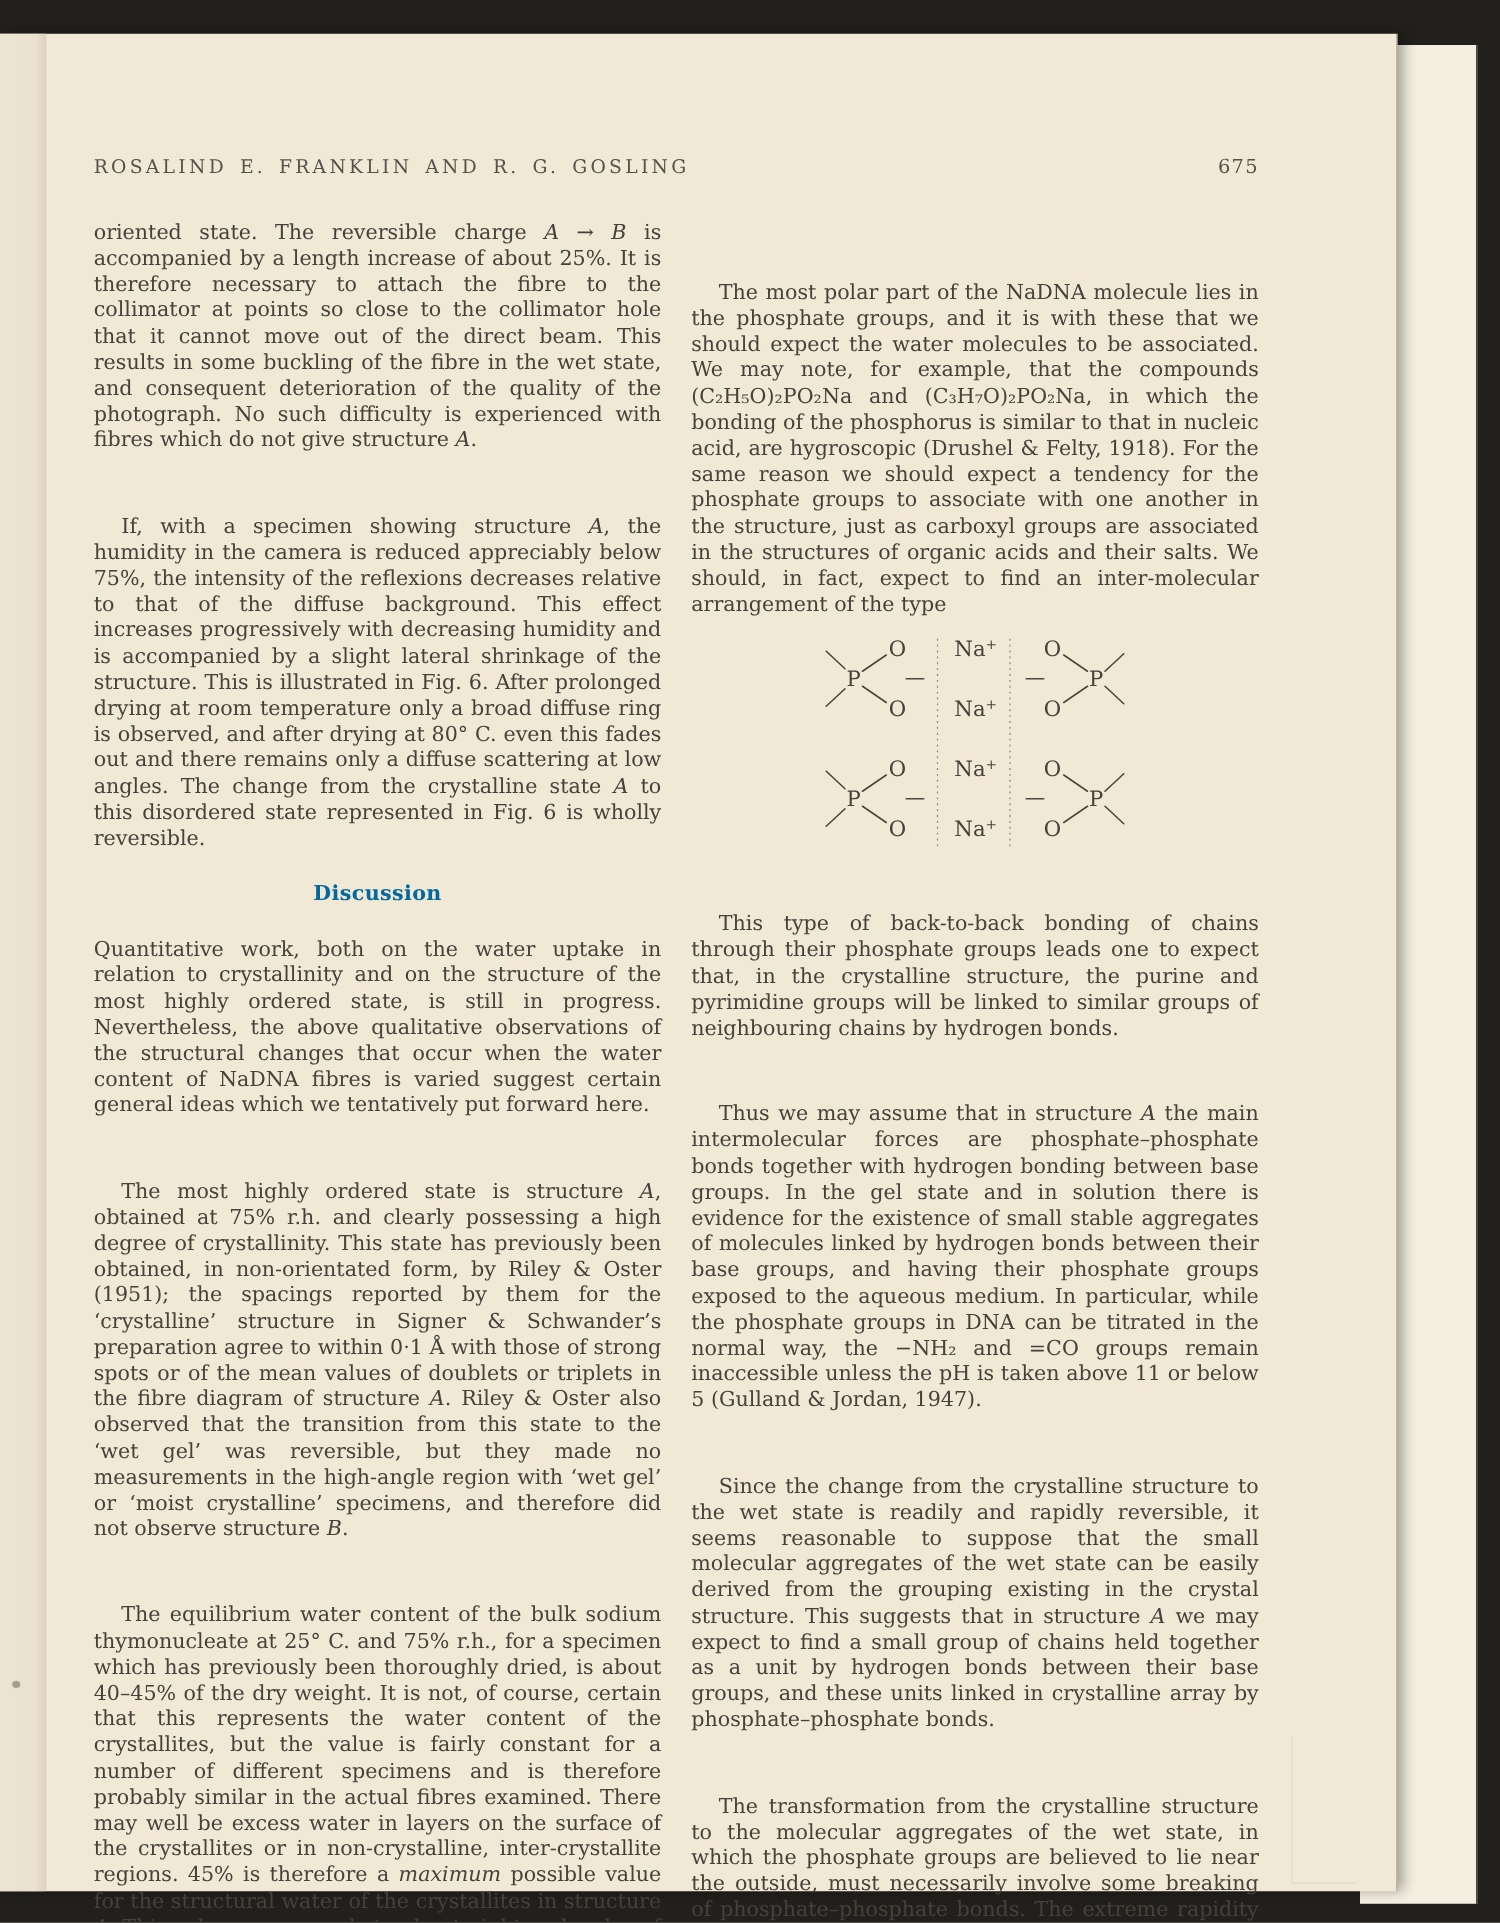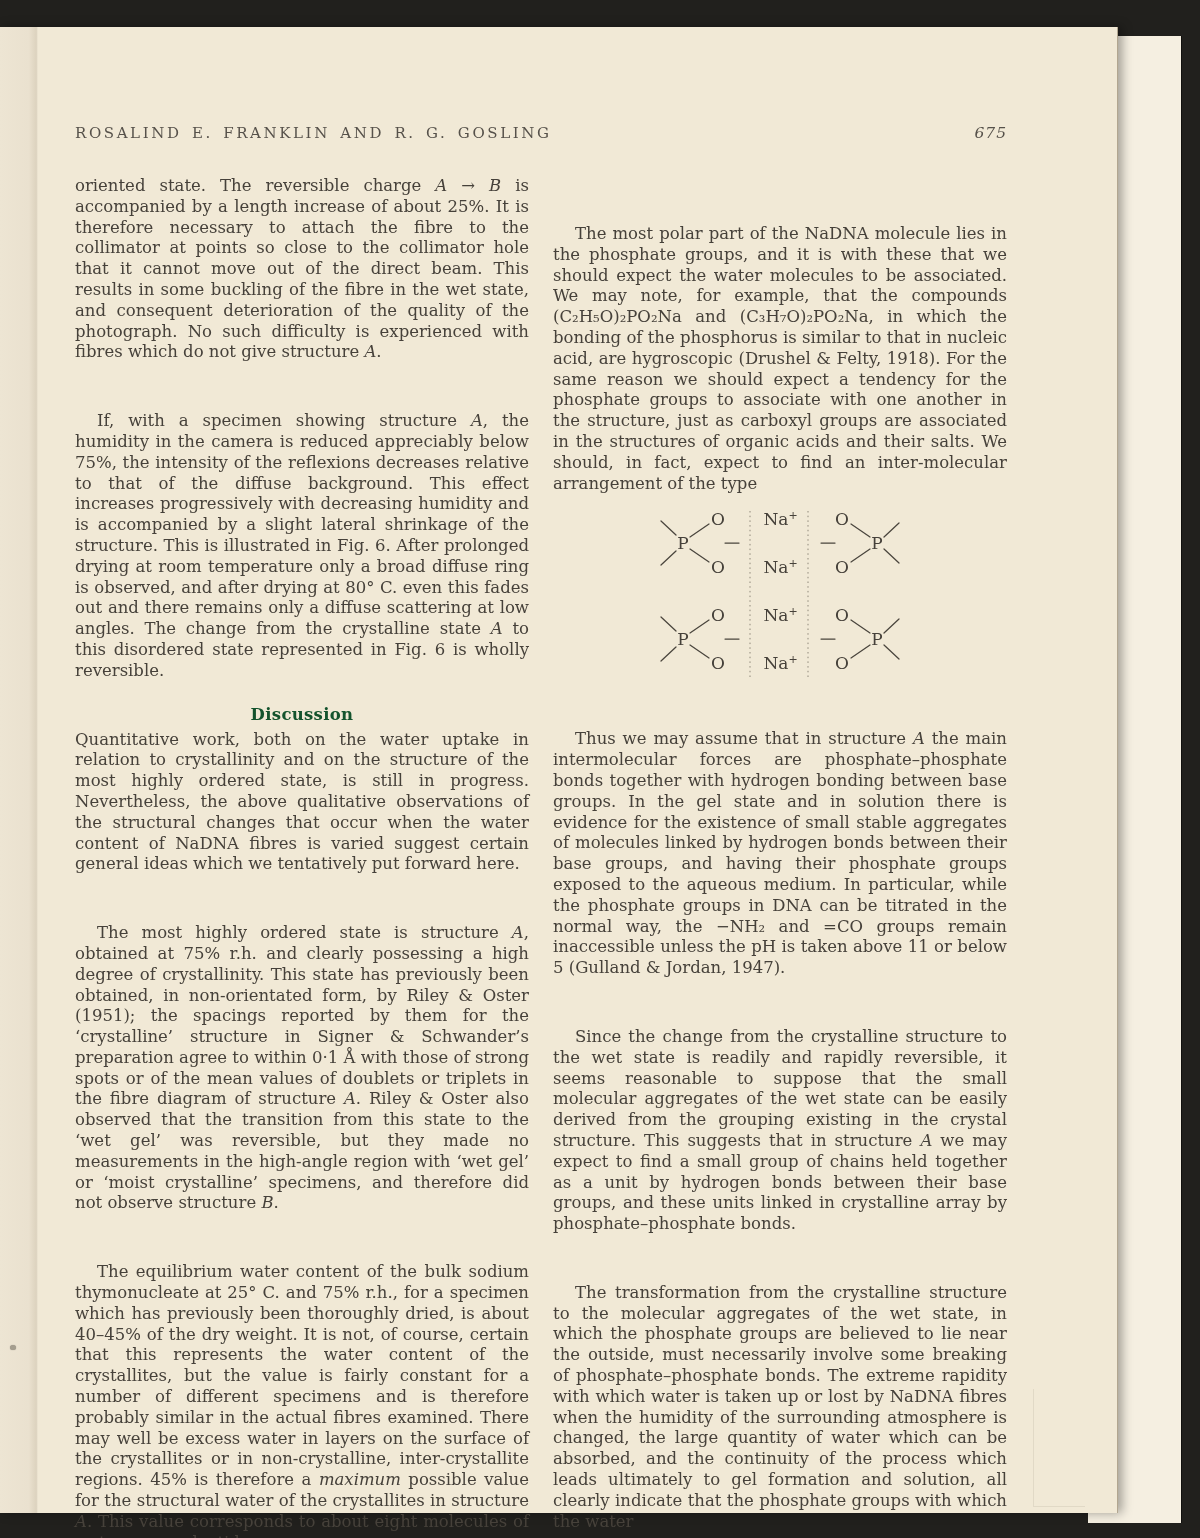--- a/index.html
+++ b/index.html
@@ -20,29 +20,29 @@
     background:linear-gradient(to right,var(--fold),rgba(241,233,214,0));}
   .speck{position:absolute;left:10px;top:1318px;width:6px;height:5px;border-radius:50%;
     background:#a59e8f;box-shadow:0 0 1px #8f887a;}
   .plate-corner{position:absolute;right:32px;bottom:6px;width:52px;height:118px;
     border-left:1px solid rgba(90,80,60,.10);border-bottom:1px solid rgba(90,80,60,.10);}
 
   .content{position:absolute;left:75px;top:85px;width:932px;color:var(--ink);}
   .page-header{position:relative;height:24px;}
   .running-head{text-align:left;font-size:15px;letter-spacing:2.6px;color:var(--ink-soft);
     word-spacing:3px;margin-top:12px;}
-  .folio{position:absolute;right:0;top:0;font-size:15.5px;color:var(--ink-soft);letter-spacing:1px;font-style:italic;}
+  .folio{position:absolute;right:0;top:0;font-size:15.5px;color:var(--ink-soft);letter-spacing:1px;}
 
   .columns{display:flex;gap:24px;margin-top:28px;justify-content:space-between;}
   .column{width:454px;}
   .para{font-size:16.5px;line-height:20.8px;text-align:justify;color:var(--ink);}
   .para.indent{text-indent:22px;margin-top:48px;}
   .para em{font-style:italic;}
   .section-heading{font-size:16.5px;font-weight:bold;text-align:center;
-    margin:23px 0 6px;color:#14532d;letter-spacing:.3px;}
+    margin:23px 0 26px;color:#0369a1;letter-spacing:.3px;}
 
   figure.diagram{width:250px;margin:15px auto 13px;}
   figure.diagram svg{display:block;}
   figure.diagram line{stroke:#4a453d;stroke-width:1.25;stroke-linecap:round;}
   figure.diagram line.dotted{stroke:#8f887a;stroke-width:1;stroke-dasharray:1.5 3.2;stroke-linecap:butt;}
   figure.diagram text{font-family:"DejaVu Serif","Liberation Serif",serif;font-size:17px;
     fill:#46413a;text-anchor:middle;}
   figure.diagram text.sup{font-size:11px;}
 </style>
 </head>
@@ -118,20 +118,21 @@
         <text x="121" y="16">Na</text>
         <text class="sup" x="138" y="10">+</text>
         <text x="121" y="64">Na</text>
         <text class="sup" x="138" y="58">+</text>
         <text x="187" y="16">O</text>
         <text x="187" y="64">O</text>
         <text x="222" y="40">P</text>
       </g>
     </svg>
   </figure>
+<p class="para indent"><span>This type of back-to-back bonding of chains through their phosphate groups leads one to expect that, in the crystalline structure, the purine and pyrimidine groups will be linked to similar groups of neighbouring chains by hydrogen bonds.</span></p>
             <p class="para indent"><span>Thus we may assume that in structure </span><em>A</em><span> the main intermolecular forces are phosphate–phosphate bonds together with hydrogen bonding between base groups. In the gel state and in solution there is evidence for the existence of small stable aggregates of molecules linked by hydrogen bonds between their base groups, and having their phosphate groups exposed to the aqueous medium. In particular, while the phosphate groups in DNA can be titrated in the normal way, the −NH₂ and =CO groups remain inaccessible unless the pH is taken above 11 or below 5 (Gulland &amp; Jordan, 1947).</span></p>
             <p class="para indent"><span>Since the change from the crystalline structure to the wet state is readily and rapidly reversible, it seems reasonable to suppose that the small molecular aggregates of the wet state can be easily derived from the grouping existing in the crystal structure. This suggests that in structure </span><em>A</em><span> we may expect to find a small group of chains held together as a unit by hydrogen bonds between their base groups, and these units linked in crystalline array by phosphate–phosphate bonds.</span></p>
             <p class="para indent"><span>The transformation from the crystalline structure to the molecular aggregates of the wet state, in which the phosphate groups are believed to lie near the outside, must necessarily involve some breaking of phosphate–phosphate bonds. The extreme rapidity with which water is taken up or lost by NaDNA fibres when the humidity of the surrounding atmosphere is changed, the large quantity of water which can be absorbed, and the continuity of the process which leads ultimately to gel formation and solution, all clearly indicate that the phosphate groups with which the water</span></p>
           </div>
       </div>
     </div>
   </div>
 </div>
 
 </body></html>

